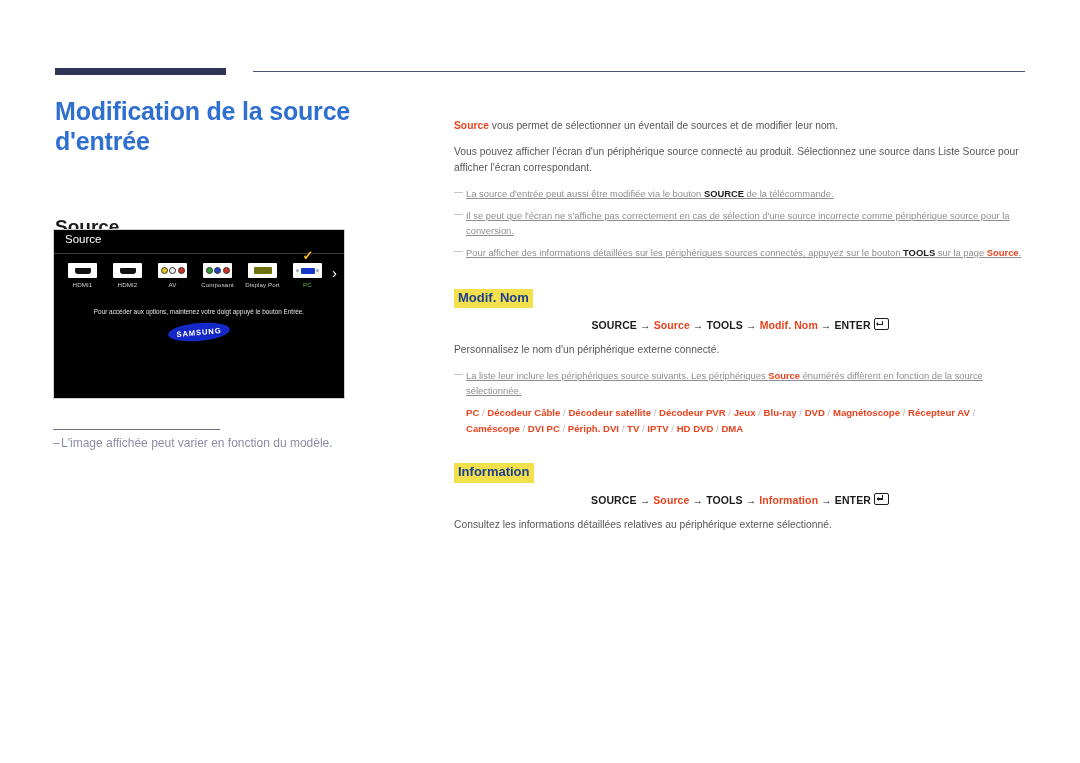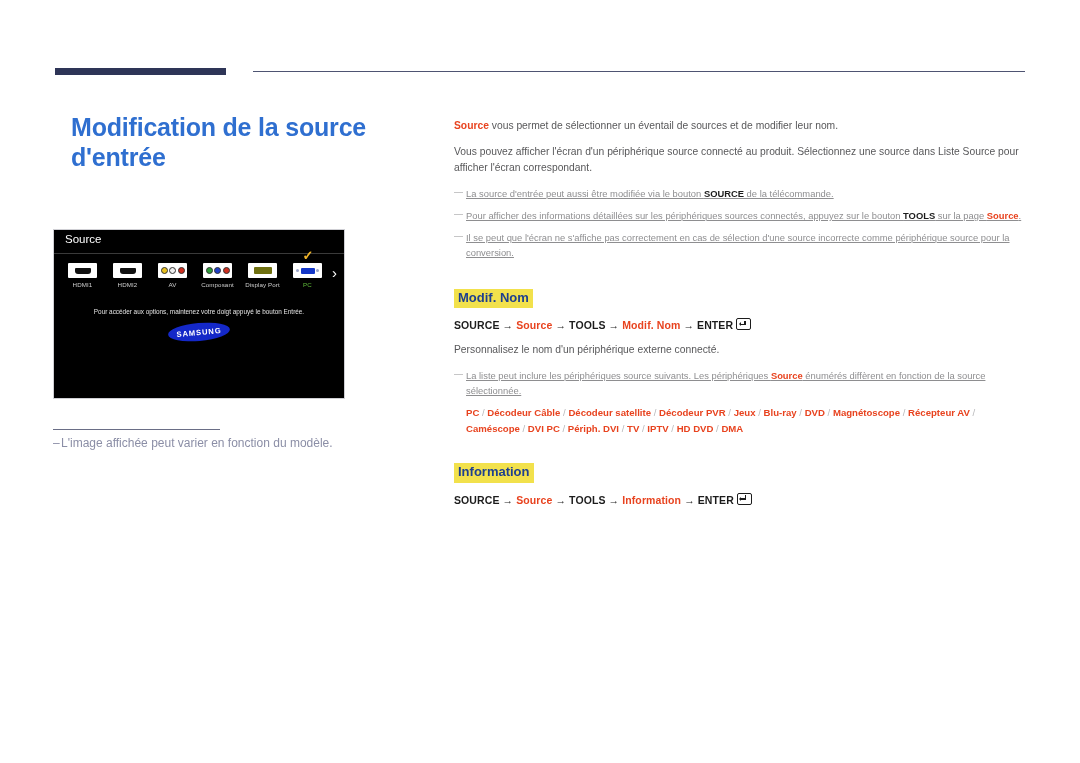--- a/index.html
+++ b/index.html
@@ -38,21 +38,21 @@
     position: absolute;
     left: 55px;
     top: 96px;
     width: 370px;
   }
   #page-title {
     font-size: 25px;
     font-weight: bold;
     color: #2f6fd0;
     letter-spacing: -0.2px;
-    margin: 16px;
+    margin: 0;
     line-height: 1.2;
   }
   #section-heading {
     font-size: 19px;
     font-weight: bold;
     color: #1c1c1c;
     margin: 60px 0 0 0;
     line-height: 1.2;
   }
   #left-path {
@@ -269,20 +269,21 @@
   }
   #heading-modif { margin-top: 22px; }
   #heading-info { margin-top: 20px; }
 
   .path-line {
     font-size: 10.5px;
     font-weight: bold;
     color: #1c1c1c;
     margin: 0 0 11px 0;
     letter-spacing: 0.1px;
+    text-align: center;
   }
   .path-line .hl { color: #e8431f; }
   .path-line .arr { font-weight: normal; }
 
   .enter-key {
     display: inline-block;
     width: 13px;
     height: 10px;
     border: 1.3px solid #1c1c1c;
     border-radius: 2px;
@@ -421,55 +422,56 @@
   <p class="body-p">
     <span class="hl-red">Source</span><span> vous permet de sélectionner un éventail de sources et de modifier leur nom.</span>
   </p>
 
   <p class="body-p">Vous pouvez afficher l'écran d'un périphérique source connecté au produit. Sélectionnez une source dans Liste Source pour afficher l'écran correspondant.</p>
 
   <div class="note">
     <span>La source d'entrée peut aussi être modifiée via le bouton </span><b>SOURCE</b><span> de la télécommande.</span>
   </div>
 
+  <div class="note">Il se peut que l'écran ne s'affiche pas correctement en cas de sélection d'une source incorrecte comme périphérique source pour la conversion.</div>
+
   <div class="note">
     <span>Pour afficher des informations détaillées sur les périphériques sources connectés, appuyez sur le bouton </span><b>TOOLS</b><span> sur la page </span><span class="hl-red">Source</span><span>.</span>
   </div>
 
-  <div class="note">Il se peut que l'écran ne s'affiche pas correctement en cas de sélection d'une source incorrecte comme périphérique source pour la conversion.</div>
-
   <div id="heading-modif" class="hl-heading">Modif. Nom</div>
 
   <div class="path-line">
     <span>SOURCE</span>
     <span class="arr">→</span>
     <span class="hl">Source</span>
     <span class="arr">→</span>
     <span>TOOLS</span>
     <span class="arr">→</span>
     <span class="hl">Modif. Nom</span>
     <span class="arr">→</span>
     <span>ENTER</span><span class="enter-key"><i class="enter-arrow"></i></span>
   </div>
 
   <p class="body-p">Personnalisez le nom d'un périphérique externe connecté.</p>
 
   <div class="note">
-    <span>La liste peut inclure les périphériques source suivants. Les périphériques </span><span class="hl-red">Source</span><span> énumérés diffèrent en fonction de la source sélectionnée.</span>
+    <span>La liste leur inclure les périphériques source suivants. Les périphériques </span><span class="hl-red">Source</span><span> énumérés diffèrent en fonction de la source sélectionnée.</span>
   </div>
 
   <div class="dev-list"><span>PC</span><span class="sep"> / </span><span>Décodeur Câble</span><span class="sep"> / </span><span>Décodeur satellite</span><span class="sep"> / </span><span>Décodeur PVR</span><span class="sep"> / </span><span>Jeux</span><span class="sep"> / </span><span>Blu-ray</span><span class="sep"> / </span><span>DVD</span><span class="sep"> / </span><span>Magnétoscope</span><span class="sep"> / </span><span>Récepteur AV</span><span class="sep"> / </span><span>Caméscope</span><span class="sep"> / </span><span>DVI PC</span><span class="sep"> / </span><span>Périph. DVI</span><span class="sep"> / </span><span>TV</span><span class="sep"> / </span><span>IPTV</span><span class="sep"> / </span><span>HD DVD</span><span class="sep"> / </span><span>DMA</span></div>
 
   <div id="heading-info" class="hl-heading">Information</div>
 
   <div class="path-line">
     <span>SOURCE</span>
     <span class="arr">→</span>
     <span class="hl">Source</span>
     <span class="arr">→</span>
     <span>TOOLS</span>
     <span class="arr">→</span>
     <span class="hl">Information</span>
     <span class="arr">→</span>
     <span>ENTER</span><span class="enter-key"><i class="enter-arrow"></i></span>
   </div>
 
+  <p class="body-p">Consultez les informations détaillées relatives au périphérique externe sélectionné.</p>
 </div>
 
 </body></html>

